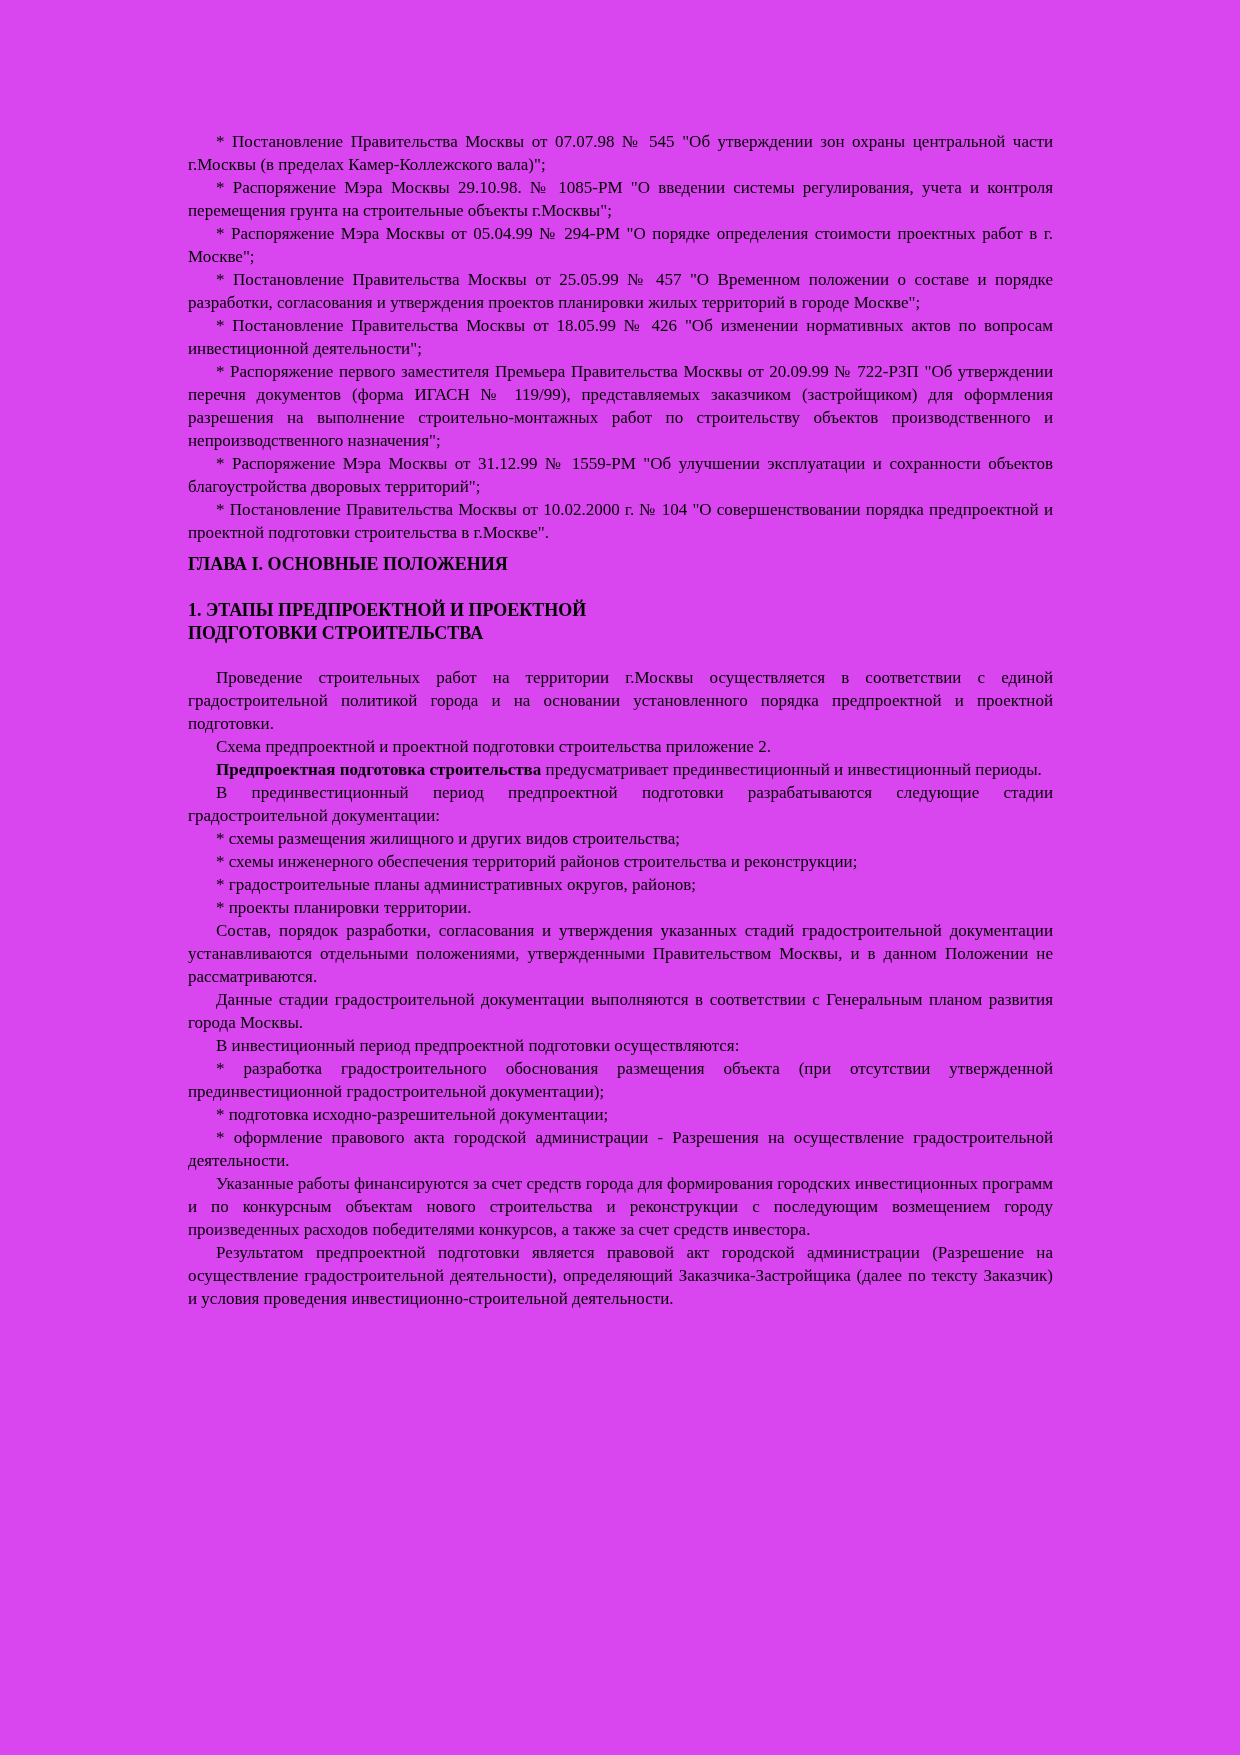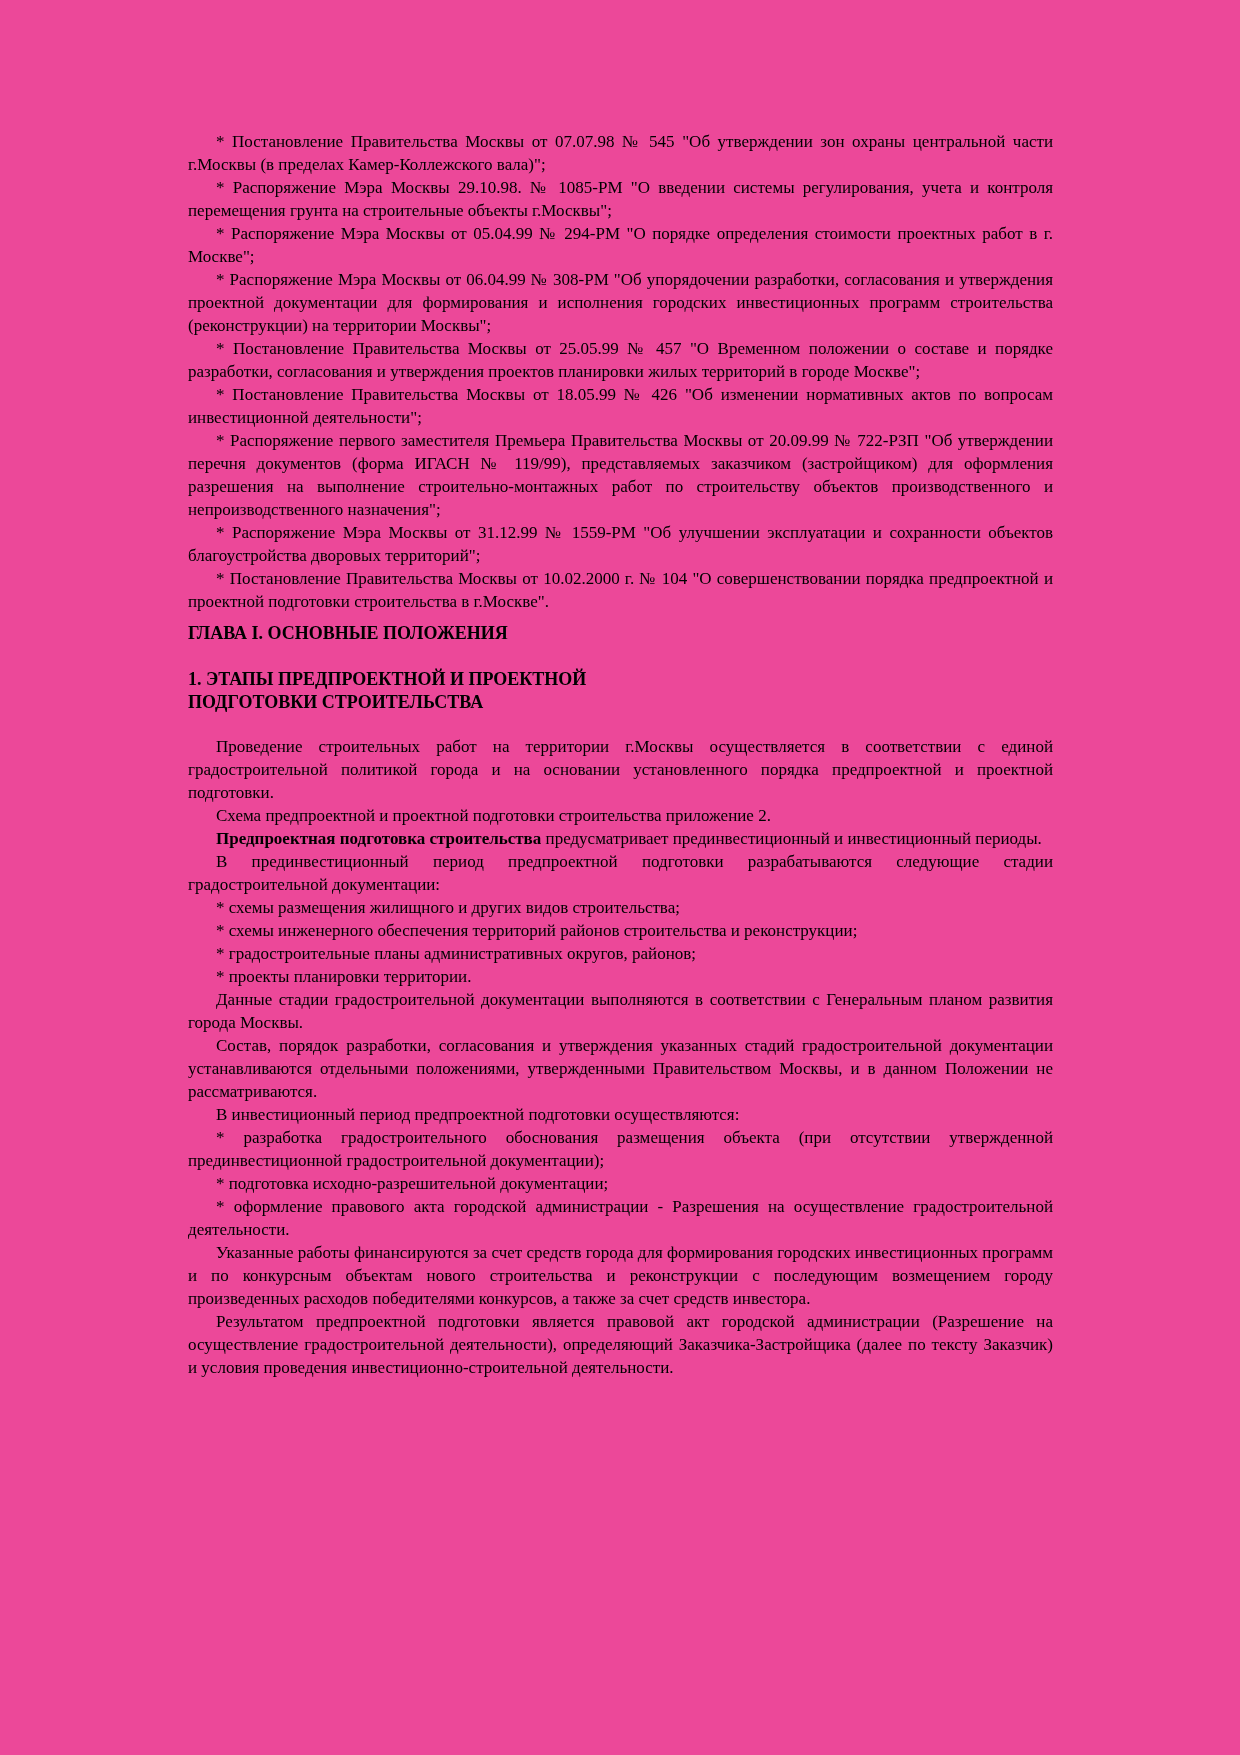--- a/index.html
+++ b/index.html
@@ -5,21 +5,21 @@
   html, body {
     margin: 0;
     padding: 0;
     background: #ffffff;
   }
   .page {
     position: relative;
     width: 1240px;
     height: 1755px;
     margin: 0 auto;
-    background: #ec4899;
+    background: #d946ef;
     box-sizing: border-box;
     padding: 130px 187px 40px 188px;
     font-family: "Liberation Serif", "DejaVu Serif", serif;
     font-size: 17px;
     line-height: 23px;
     color: #000000;
     overflow: hidden;
   }
   .para {
     margin: 0;
@@ -45,21 +45,20 @@
   .para b { font-weight: bold; }
 </style>
 </head>
 <body>
 
 <div class="page">
 
   <p class="para">* Постановление Правительства Москвы от 07.07.98 № 545 "Об утверждении зон охраны центральной части г.Москвы (в пределах Камер-Коллежского вала)";</p>
   <p class="para">* Распоряжение Мэра Москвы 29.10.98. № 1085-РМ "О введении системы регулирования, учета и контроля перемещения грунта на строительные объекты г.Москвы";</p>
   <p class="para">* Распоряжение Мэра Москвы от 05.04.99 № 294-РМ "О порядке определения стоимости проектных работ в г. Москве";</p>
-  <p class="para">* Распоряжение Мэра Москвы от 06.04.99 № 308-РМ "Об упорядочении разработки, согласования и утверждения проектной документации для формирования и исполнения городских инвестиционных программ строительства (реконструкции) на территории Москвы";</p>
   <p class="para">* Постановление Правительства Москвы от 25.05.99 № 457 "О Временном положении о составе и порядке разработки, согласования и утверждения проектов планировки жилых территорий в городе Москве";</p>
   <p class="para">* Постановление Правительства Москвы от 18.05.99 № 426 "Об изменении нормативных актов по вопросам инвестиционной деятельности";</p>
   <p class="para">* Распоряжение первого заместителя Премьера Правительства Москвы от 20.09.99 № 722-РЗП "Об утверждении перечня документов (форма ИГАСН № 119/99), представляемых заказчиком (застройщиком) для оформления разрешения на выполнение строительно-монтажных работ по строительству объектов производственного и непроизводственного назначения";</p>
   <p class="para">* Распоряжение Мэра Москвы от 31.12.99 № 1559-РМ "Об улучшении эксплуатации и сохранности объектов благоустройства дворовых территорий";</p>
   <p class="para">* Постановление Правительства Москвы от 10.02.2000 г. № 104 "О совершенствовании порядка предпроектной и проектной подготовки строительства в г.Москве".</p>
 
   <h1 class="chapter-heading">ГЛАВА I. ОСНОВНЫЕ ПОЛОЖЕНИЯ</h1>
 
   <h2 class="section-heading">
     <span>1. ЭТАПЫ ПРЕДПРОЕКТНОЙ И ПРОЕКТНОЙ</span><br>
@@ -67,22 +66,22 @@
   </h2>
 
   <p class="para">Проведение строительных работ на территории г.Москвы осуществляется в соответствии с единой градостроительной политикой города и на основании установленного порядка предпроектной и проектной подготовки.</p>
   <p class="para">Схема предпроектной и проектной подготовки строительства приложение 2.</p>
   <p class="para"><b>Предпроектная подготовка строительства</b><span> предусматривает прединвестиционный и инвестиционный периоды.</span></p>
   <p class="para">В прединвестиционный период предпроектной подготовки разрабатываются следующие стадии градостроительной документации:</p>
   <p class="para">* схемы размещения жилищного и других видов строительства;</p>
   <p class="para">* схемы инженерного обеспечения территорий районов строительства и реконструкции;</p>
   <p class="para">* градостроительные планы административных округов, районов;</p>
   <p class="para">* проекты планировки территории.</p>
+  <p class="para">Состав, порядок разработки, согласования и утверждения указанных стадий градостроительной документации устанавливаются отдельными положениями, утвержденными Правительством Москвы, и в данном Положении не рассматриваются.</p>
   <p class="para">Данные стадии градостроительной документации выполняются в соответствии с Генеральным планом развития города Москвы.</p>
-  <p class="para">Состав, порядок разработки, согласования и утверждения указанных стадий градостроительной документации устанавливаются отдельными положениями, утвержденными Правительством Москвы, и в данном Положении не рассматриваются.</p>
   <p class="para">В инвестиционный период предпроектной подготовки осуществляются:</p>
   <p class="para">* разработка градостроительного обоснования размещения объекта (при отсутствии утвержденной прединвестиционной градостроительной документации);</p>
   <p class="para">* подготовка исходно-разрешительной документации;</p>
   <p class="para">* оформление правового акта городской администрации - Разрешения на осуществление градостроительной деятельности.</p>
   <p class="para">Указанные работы финансируются за счет средств города для формирования городских инвестиционных программ и по конкурсным объектам нового строительства и реконструкции с последующим возмещением городу произведенных расходов победителями конкурсов, а также за счет средств инвестора.</p>
   <p class="para">Результатом предпроектной подготовки является правовой акт городской администрации (Разрешение на осуществление градостроительной деятельности), определяющий Заказчика-Застройщика (далее по тексту Заказчик) и условия проведения инвестиционно-строительной деятельности.</p>
 
 </div>
 
 </body></html>

